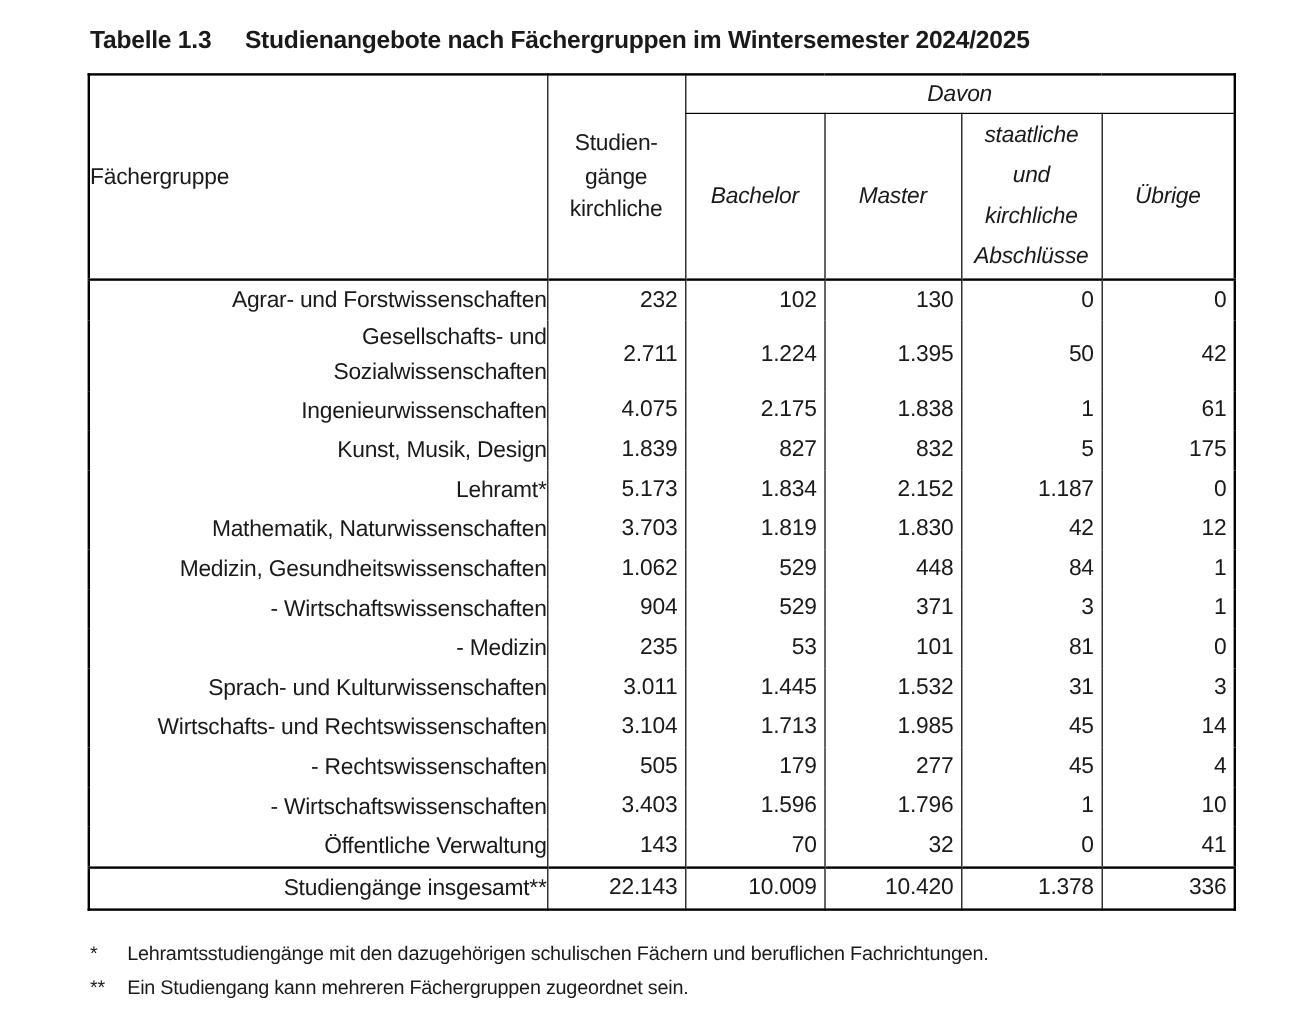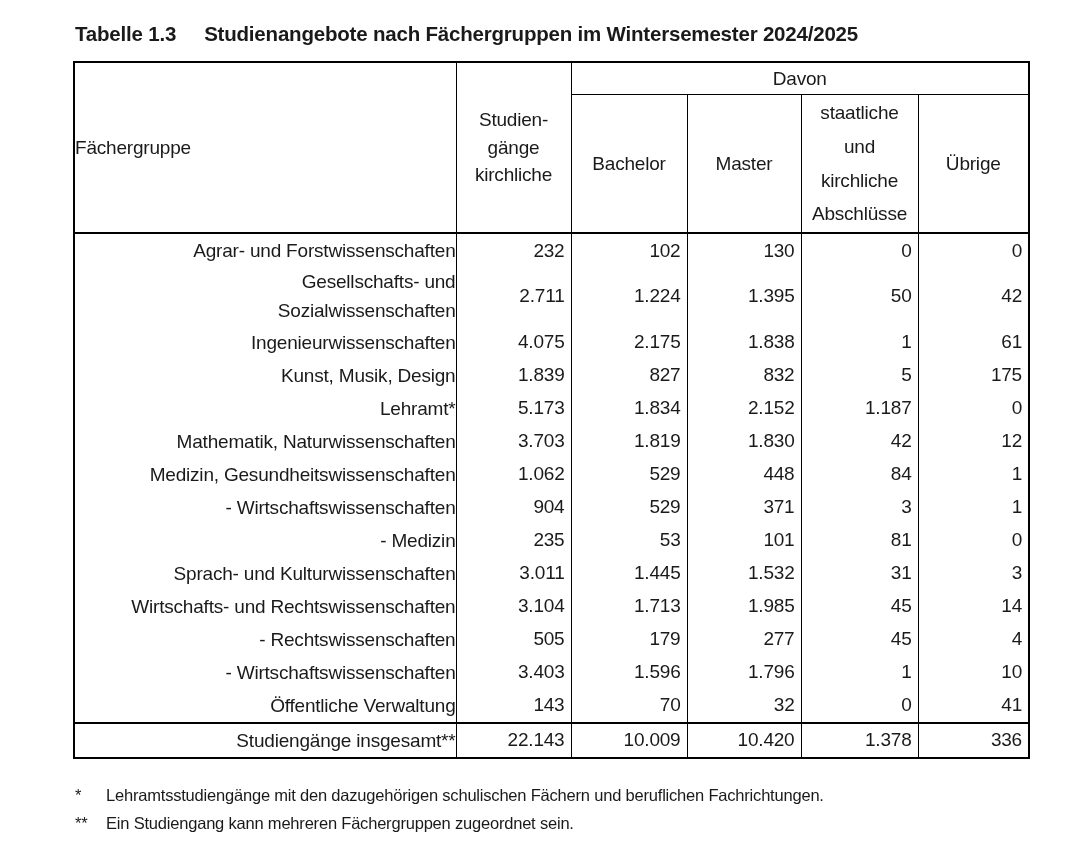--- a/index.html
+++ b/index.html
@@ -58,22 +58,23 @@
   }
   .hdr-center {
     text-align: center;
     white-space: pre-line;
     line-height: 1.45;
   }
   .hdr-davon {
     text-align: center;
     height: 31px;
     border-bottom: 1.5px solid #000;
-  }
-  .subhdr-row th { height: 137px; border-bottom: 2.5px solid #000; }
+    font-style: italic;
+  }
+  .subhdr-row th { height: 137px; border-bottom: 2.5px solid #000; font-style: italic; }
   th.rowspan2 { border-bottom: 2.5px solid #000; }
   .hdr-tall { line-height: 1.78; }
 
   
   .data-table tbody td { height: 33px; }
   .data-table td.label {
     text-align: right;
     padding-left: 8px;
     white-space: pre-line;
     line-height: 1.55;

